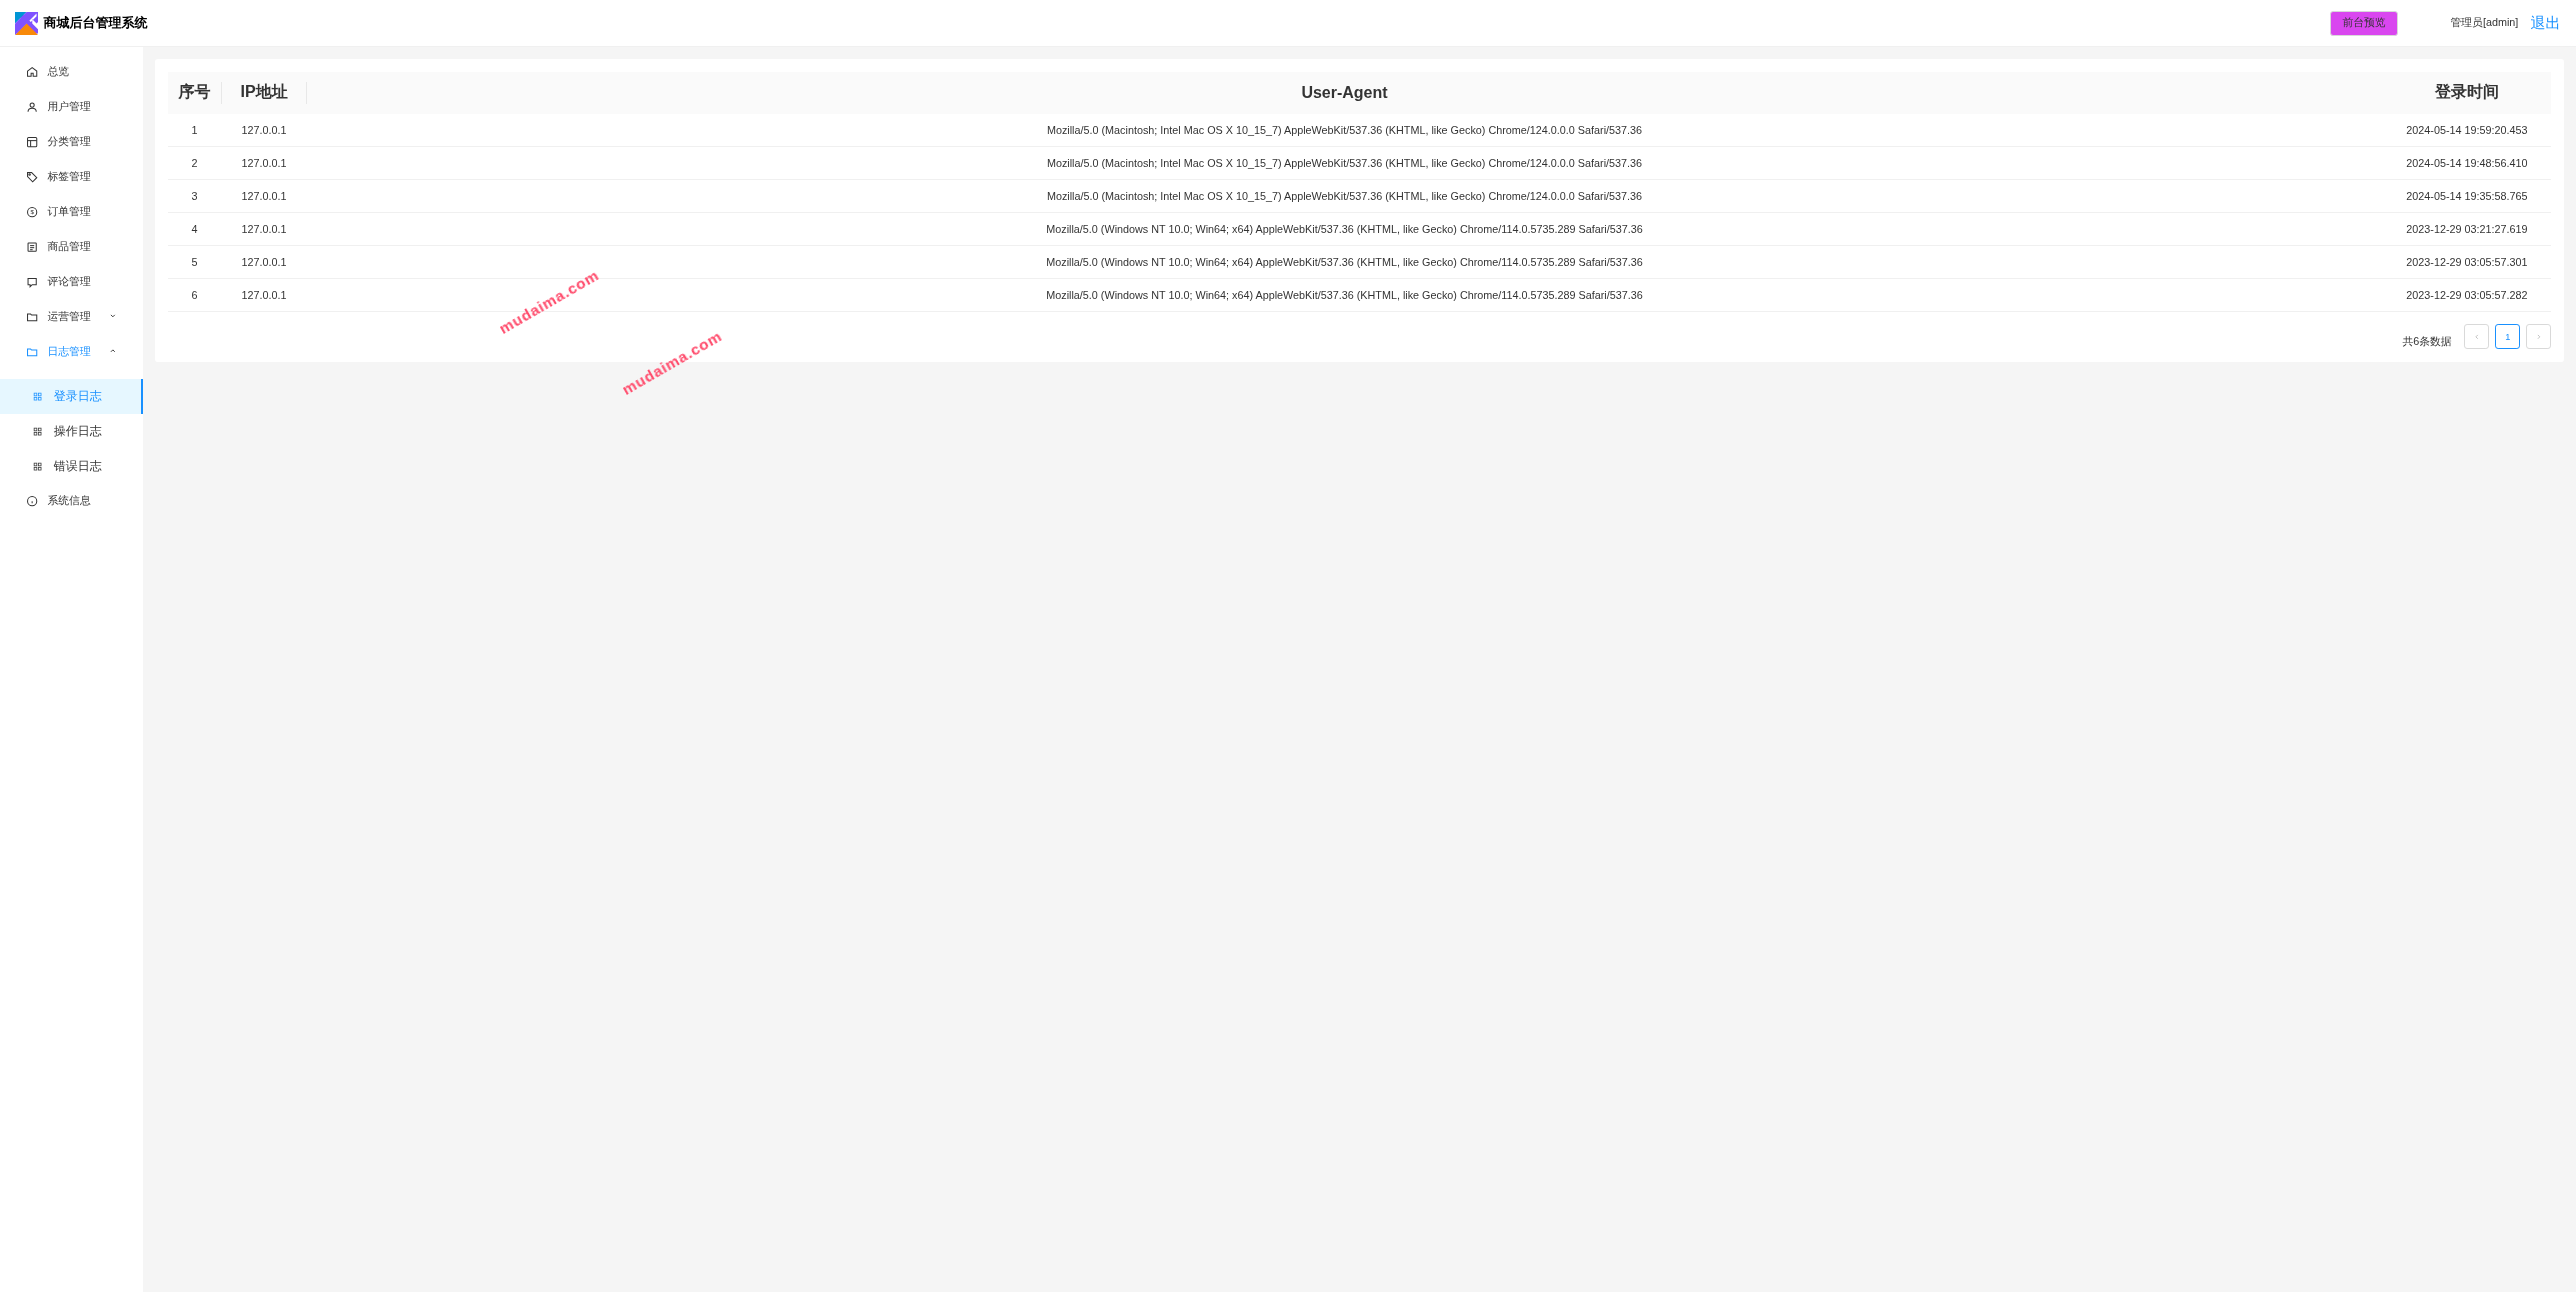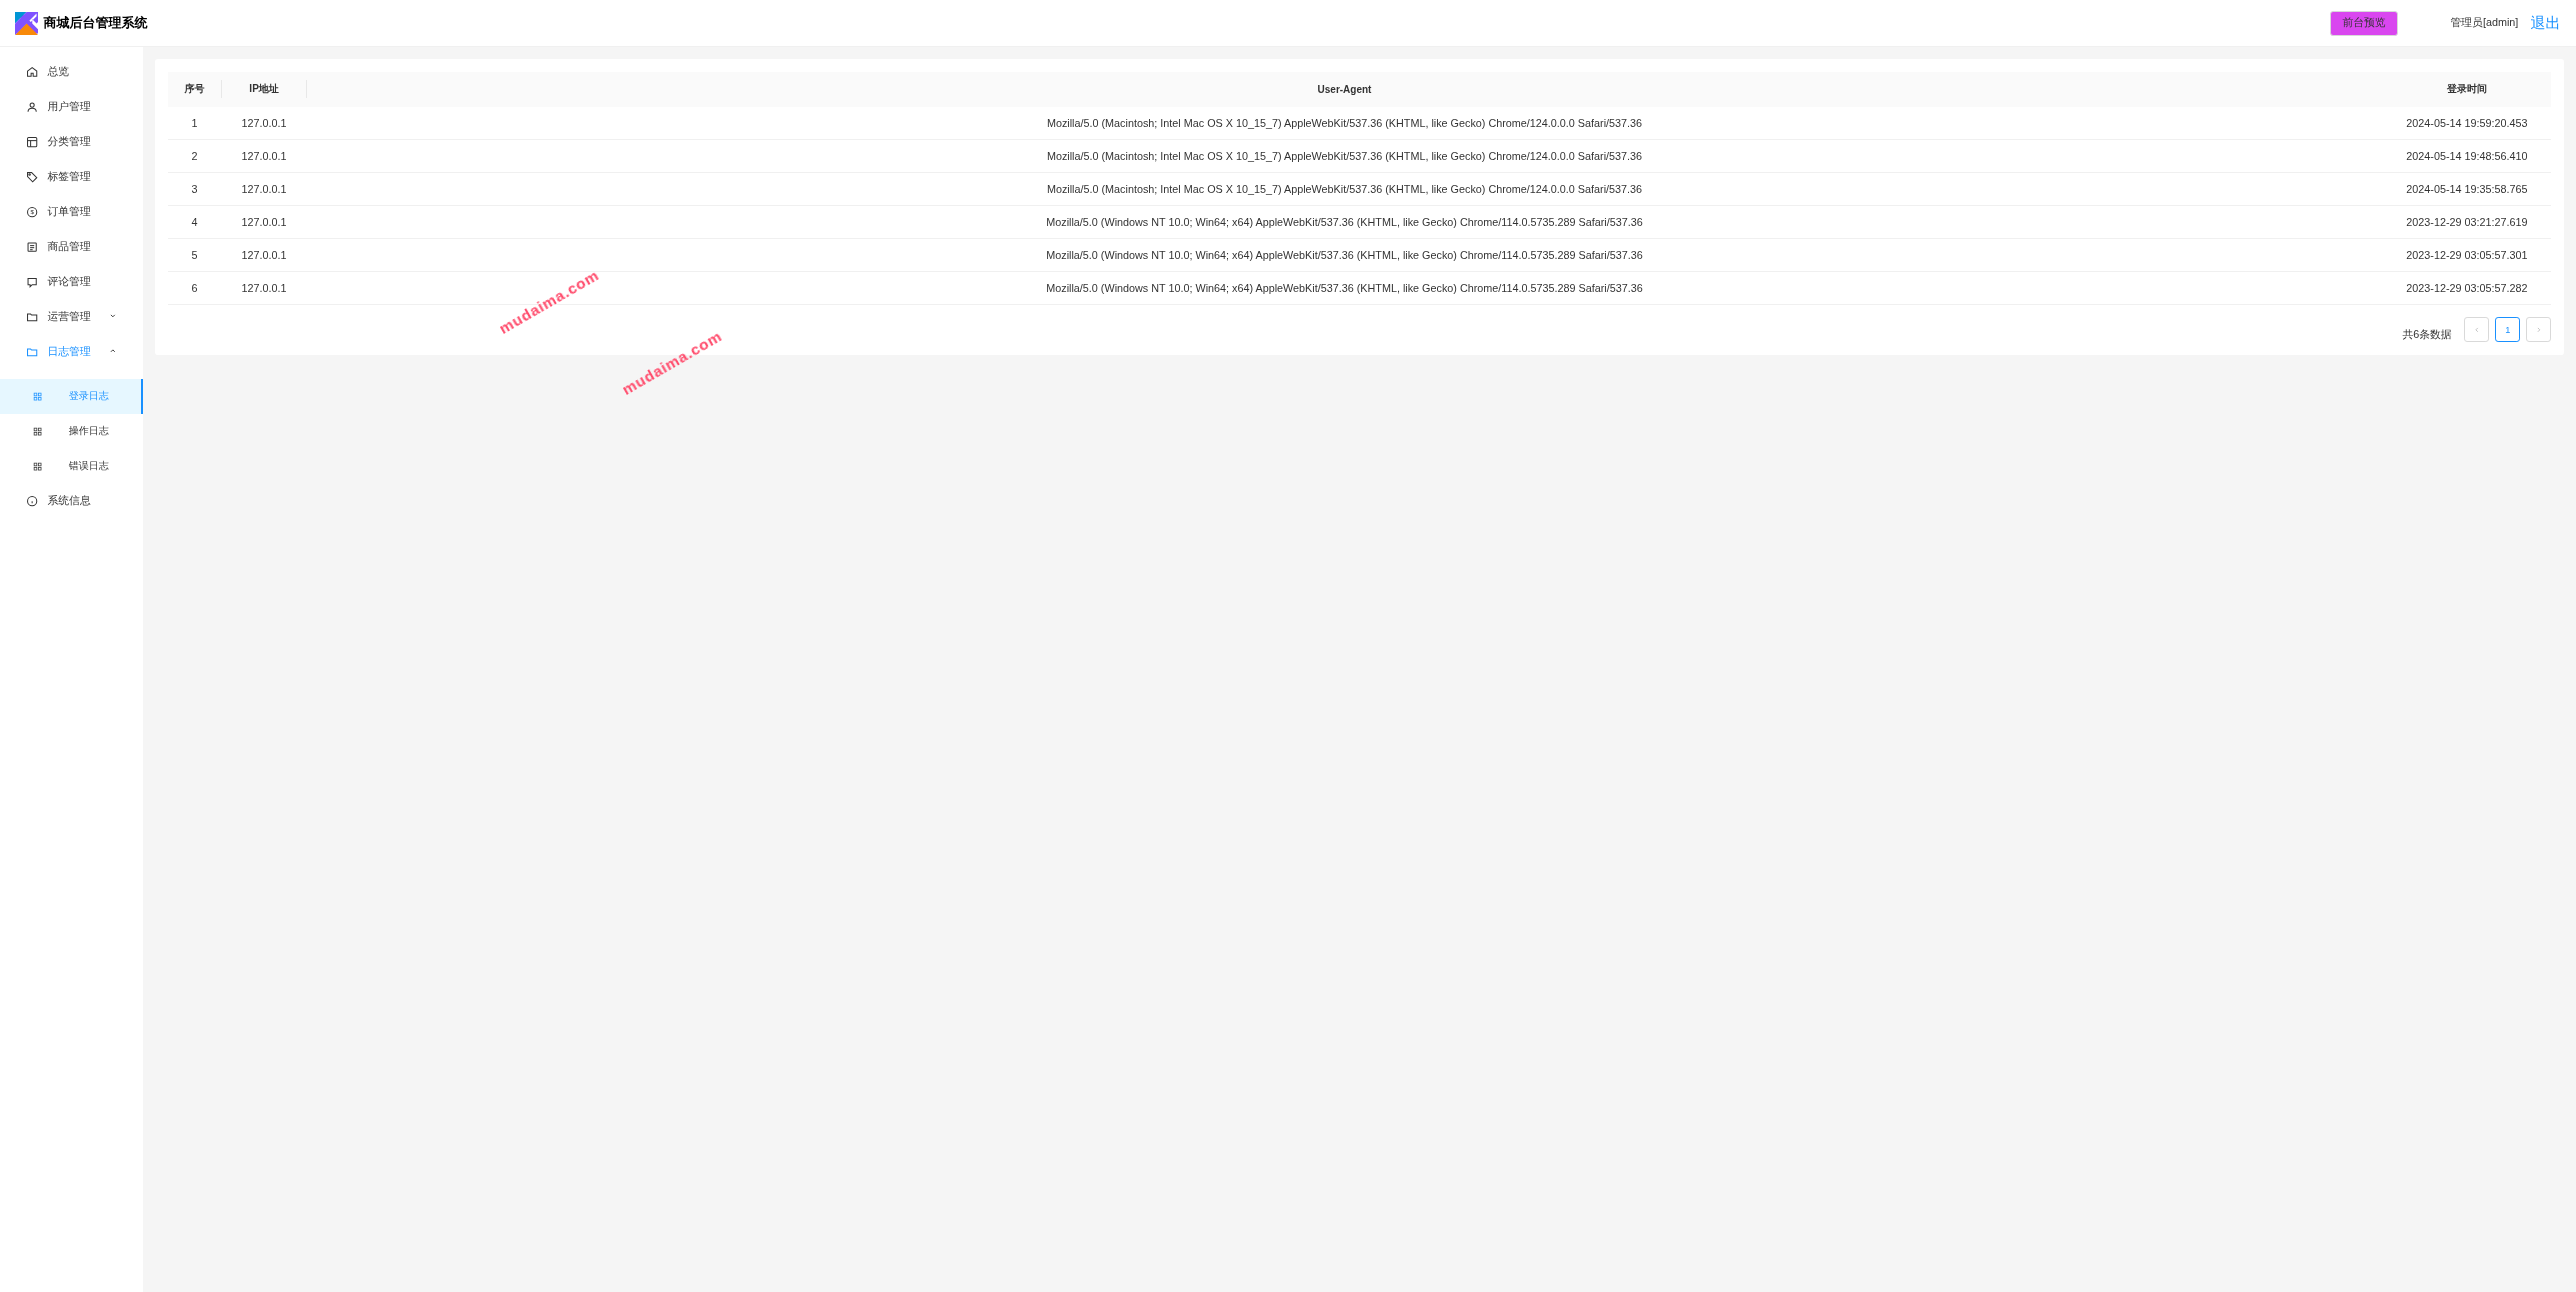--- a/index.html
+++ b/index.html
@@ -75,24 +75,24 @@
     }
     .nav-item .arrow {
       margin-left: auto;
       font-size: 7.7px;
     }
     .sub-nav-item {
       height: 35px;
       padding: 0 15.4px 0 32px;
       display: flex;
       align-items: center;
-      gap: 26px;
+      gap: 11px;
       cursor: pointer;
       color: #333;
-      font-size: 10px;
+      font-size: 12px;
       position: relative;
     }
     .sub-nav-item.active {
       color: #1890ff;
       background: #e6f7ff;
     }
     .sub-nav-item.active::after {
       content: "";
       position: absolute;
       right: 0;
@@ -131,21 +131,21 @@
     }
     table {
       width: 100%;
       border-collapse: collapse;
     }
     thead th {
       background: #fafafa;
       padding: 10.8px 9.2px;
       text-align: center;
       font-weight: 600;
-      font-size: 10px;
+      font-size: 16px;
       color: #333;
       position: relative;
     }
     thead th:not(:last-child)::after {
       content: "";
       position: absolute;
       right: 0;
       top: 25%;
       height: 50%;
       width: 0.8px;

